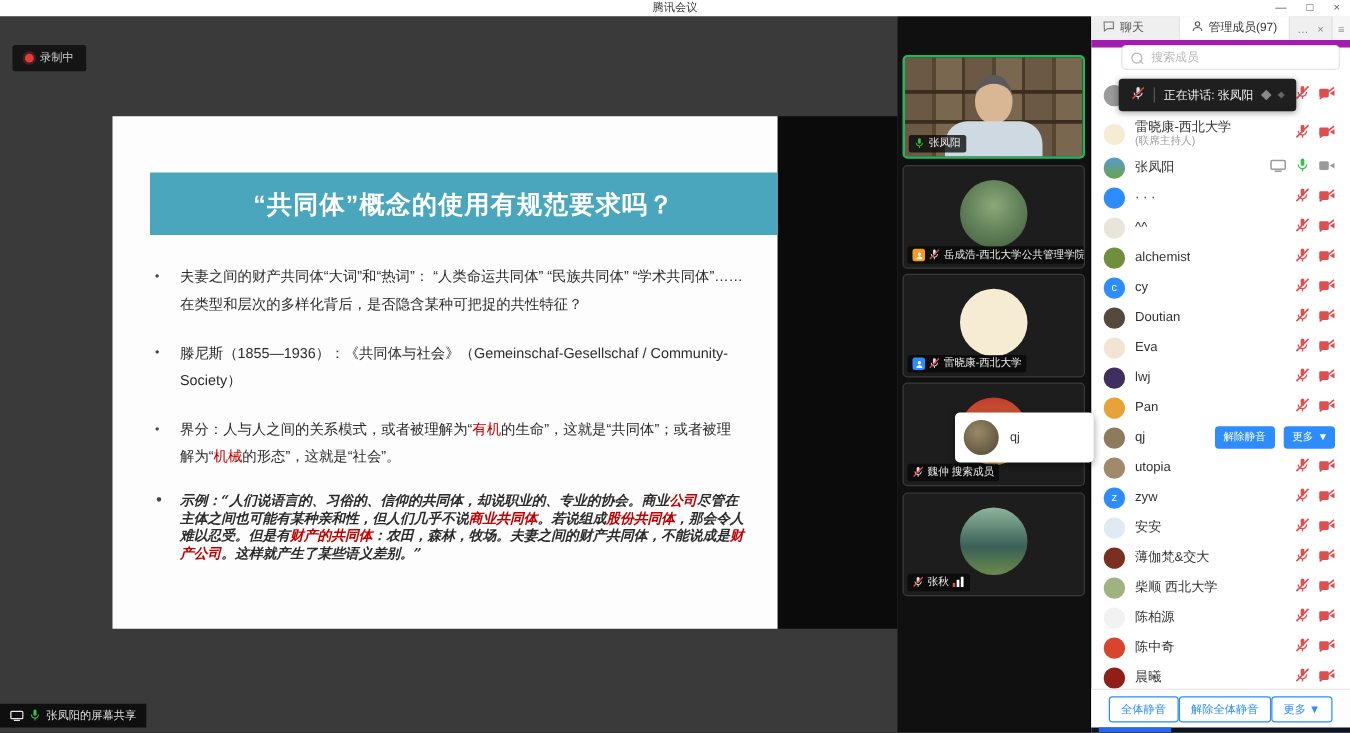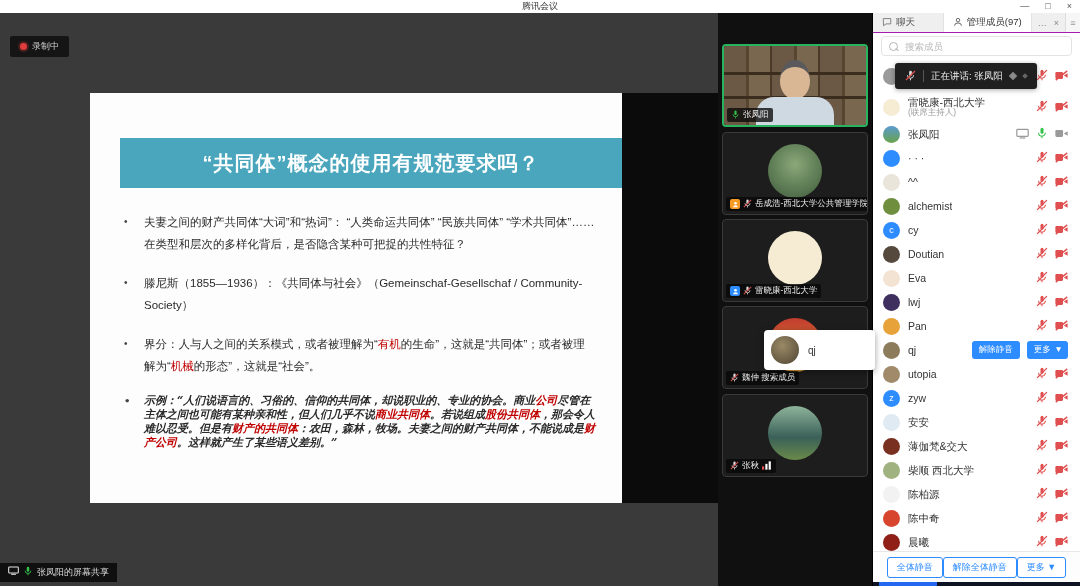--- a/index.html
+++ b/index.html
@@ -22,21 +22,21 @@
   .black-strip{position:absolute;left:622px;top:80px;width:96px;height:410px;background:#0b0b0b;}
   .slide-band{position:absolute;left:30px;top:45px;right:0;height:50px;background:#4aa6bd;
               display:flex;align-items:center;justify-content:center;}
   .slide-band span{color:#fff;font-weight:bold;font-size:20px;letter-spacing:1px;}
   .bullets{position:absolute;left:32px;right:26px;top:118px;margin:0;padding:0;list-style:none;}
   .bullets li{position:relative;padding-left:22px;font-size:11.5px;line-height:22px;color:#2b2b2b;margin-bottom:17px;}
   .bullets li::before{content:"•";position:absolute;left:2px;top:0;font-size:10px;color:#444;}
   .bullets li:last-child{font-family:"DejaVu Serif","Liberation Serif",serif;font-style:italic;
                          font-weight:600;font-size:11px;line-height:14px;margin-bottom:0;}
   .bullets .red{color:#c00000;}
-  .share-label{position:absolute;left:0;bottom:4px;display:flex;align-items:flex-start;gap:4px;
+  .share-label{position:absolute;left:0;bottom:4px;display:flex;align-items:flex-end;gap:4px;
                background:rgba(12,12,12,.92);color:#ddd;font-size:9px;padding:3px 8px;}
   
   .video-col{position:absolute;left:718px;top:0;width:154px;height:573px;background:#101010;}
   .tile{position:absolute;left:4px;width:146px;height:83px;background:#1d1d1d;
         border:1px solid #3a3a3a;border-radius:4px;box-sizing:border-box;overflow:hidden;}
   .tile.video{border:2px solid #28b45f;}
   .t-avatar{position:absolute;left:50%;top:11px;transform:translateX(-50%);width:54px;height:54px;border-radius:50%;}
   .t-label{position:absolute;left:3px;bottom:3px;display:flex;align-items:center;gap:3px;
            background:rgba(8,8,8,.78);color:#eee;font-size:8.5px;padding:1px 4px;border-radius:2px;
            max-width:136px;white-space:nowrap;overflow:hidden;}
@@ -47,29 +47,29 @@
   .p-head{position:absolute;left:50%;top:14px;transform:translateX(-50%);width:30px;height:32px;
           border-radius:50% 50% 46% 46%;background:#d9b694;border-top:7px solid #5a5a5c;}
   .p-body{position:absolute;left:50%;bottom:-6px;transform:translateX(-50%);width:78px;height:34px;
           border-radius:18px 18px 0 0;background:#cfd9e2;}
   .vid-tip{position:absolute;left:46px;top:317px;width:104px;height:40px;background:#fff;border-radius:4px;
            box-shadow:0 2px 6px rgba(0,0,0,.4);display:flex;align-items:center;gap:9px;padding-left:7px;z-index:5;}
   .vt-avatar{width:28px;height:28px;border-radius:50%;background:radial-gradient(circle at 40% 35%,#9a8a66,#4e4433);}
   .vid-tip span{font-size:10px;color:#333;}
   
   .panel{position:absolute;left:872px;top:0;width:208px;height:573px;background:#fff;box-sizing:border-box;border-left:1px solid #000;}
-  .tabbar{position:absolute;top:0;left:0;right:0;height:19px;background:#efefef;border-bottom:1px solid #a21caf;
+  .tabbar{position:absolute;top:0;left:0;right:0;height:19px;background:#efefef;border-bottom:6px solid #a21caf;
           display:flex;align-items:center;font-size:9.5px;color:#555;}
   .tab{display:flex;align-items:center;gap:4px;height:100%;padding:0 9px;cursor:default;}
   .tab-chat{flex:1;}
   .tab-members{background:#fff;border-left:1px solid #e2e2e2;border-right:1px solid #e2e2e2;color:#333;}
   .tab-actions{display:flex;align-items:center;gap:7px;padding:0 6px;color:#888;font-size:9px;}
   .menu-strip{width:14px;height:100%;border-left:1px solid #ddd;display:flex;align-items:center;
               justify-content:center;color:#999;font-size:9px;background:#f6f6f6;}
-  .searchrow{position:absolute;top:19px;left:0;right:0;height:28px;display:flex;align-items:center;padding:0 8px;box-sizing:border-box;}
+  .searchrow{position:absolute;top:19px;left:16px;right:0;height:28px;display:flex;align-items:center;padding:0 8px;box-sizing:border-box;}
   .searchbox{flex:1;height:18px;border:1px solid #e3e3e3;border-radius:4px;display:flex;align-items:center;gap:5px;padding:0 7px;background:#fff;}
   .mag{position:relative;width:7px;height:7px;border:1.2px solid #b5b5b5;border-radius:50%;flex:0 0 auto;}
   .mag::after{content:"";position:absolute;left:5px;top:6px;width:4px;height:1.2px;background:#b5b5b5;transform:rotate(45deg);}
   .searchbox input{border:none;outline:none;font-size:9.5px;width:100%;font-family:inherit;color:#333;background:transparent;}
   .searchbox input::placeholder{color:#b8b8b8;}
   .mlist{position:absolute;top:47px;left:0;right:0;bottom:34px;overflow:hidden;}
   .m-row{display:flex;align-items:center;gap:8px;height:24px;padding:0 12px 0 10px;position:relative;}
   .m-row.speaking{height:32px;}
   .m-row.cohost{height:30px;}
   .m-avatar{width:17px;height:17px;border-radius:50%;flex:0 0 auto;display:flex;align-items:center;

